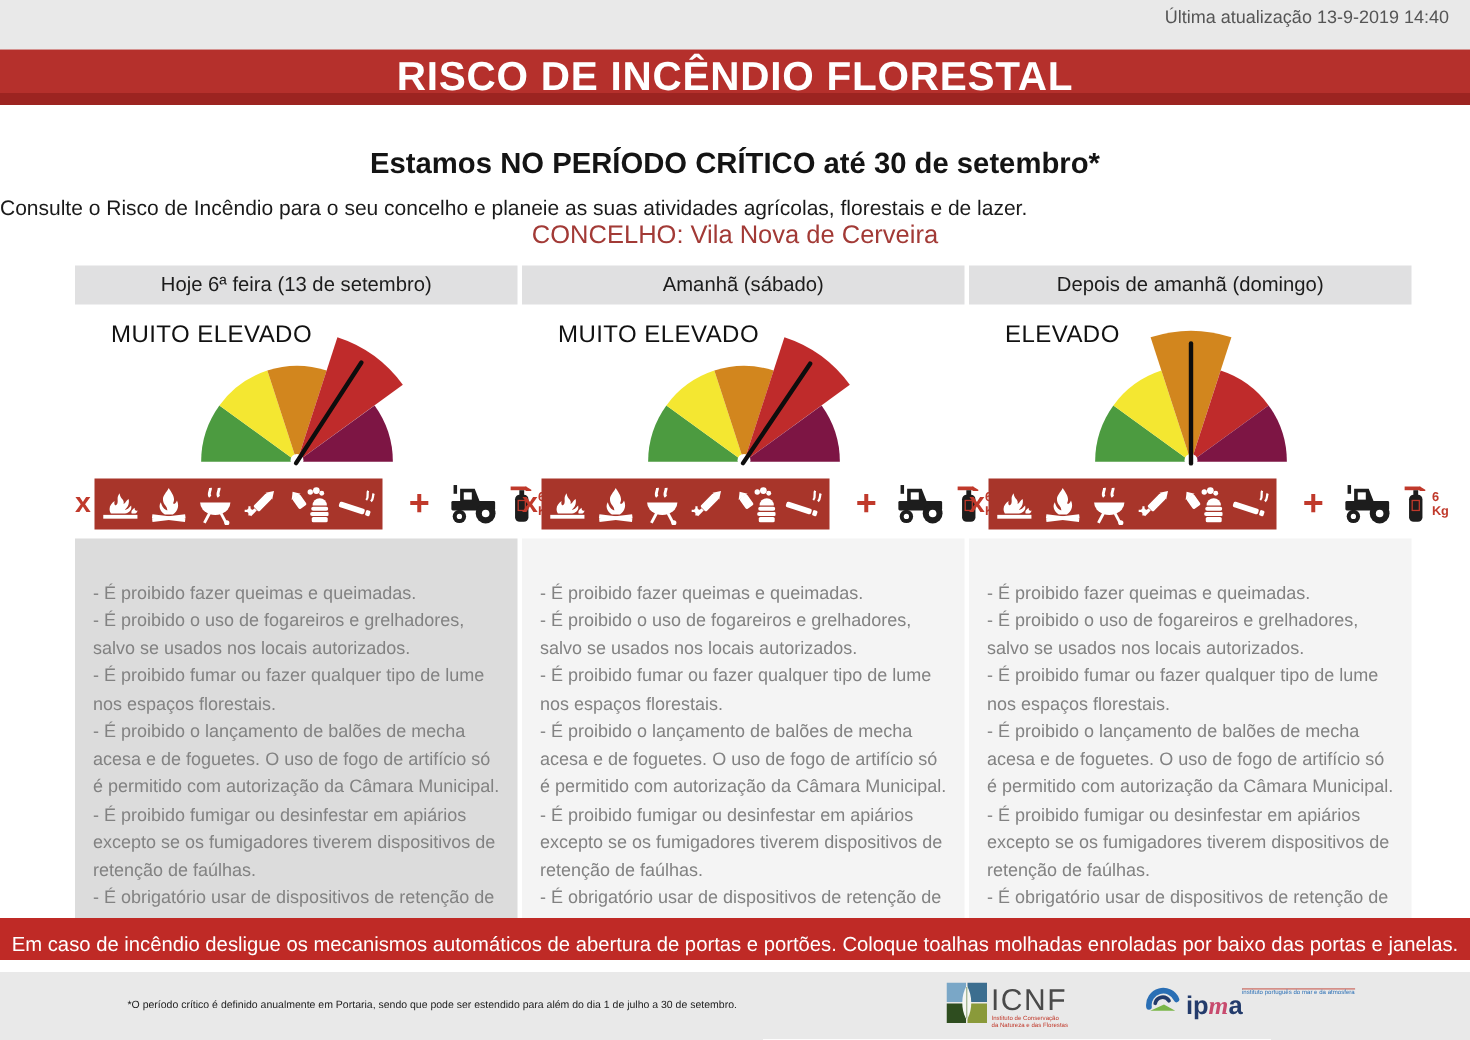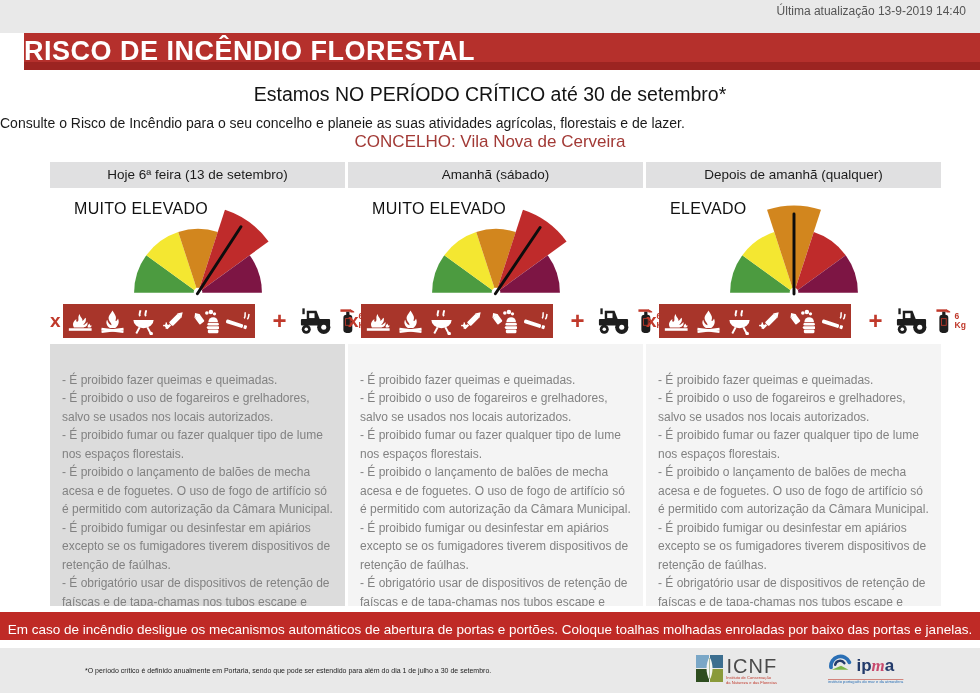--- a/index.html
+++ b/index.html
@@ -8,26 +8,25 @@
     position:relative; width:980px; height:693px; margin:0 auto;
     font-family:"Liberation Sans","DejaVu Sans",sans-serif;
     background:#fff; overflow:hidden;
   }
   
   .topbar { height:33px; background:#e9e9e9; text-align:right; }
   .topbar .upd { font-size:12px; color:#555; line-height:22px; padding-right:14px; }
   
   .title-banner {
     height:37px; background:linear-gradient(#b5302c 0 78%, #9c2421 78% 100%);
-    text-align:left;
-    margin-left:24px;
+    text-align:center;
   }
   .title-banner h1 { color:#fff; font-size:27px; font-weight:700; line-height:36px; letter-spacing:.5px; }
   
-  .period  { margin-top:13px; text-align:center; font-size:19.5px; color:#141414; }
+  .period  { margin-top:28px; text-align:center; font-size:19.5px; color:#141414;font-weight:bold; }
   .consult { margin-top:9px;  text-align:left; font-size:14px;   color:#1a1a1a; }
   .concelho{ margin-top:1px; text-align:center; font-size:17px;   color:#a23a36; }
   
   .cols { display:flex; margin:10px 27px 0 50px; gap:3px; }
   .col { width:295px; flex:0 0 295px; }
   .day-header {
     background:#e0e0e1; height:26px; line-height:26px;
     text-align:center; font-size:13.5px; color:#1c1c1c;
   }
   .gauge-zone { position:relative; height:112px; }
@@ -65,21 +64,21 @@
     position:absolute; left:0; right:0; bottom:0; height:45px;
     background:#e9e9e9; display:flex; align-items:center;
   }
   .footnote { margin-left:85px; font-size:7px; color:#222; }
   .logos { margin-left:auto; margin-right:22px; display:flex; align-items:center; gap:14px; }
   .logo-icnf { display:flex; align-items:flex-end; gap:3px; }
   .icnf-text { display:flex; flex-direction:column; }
   .icnf-name { font-size:20px; color:#4a4a4a; letter-spacing:1px; line-height:20px; }
   .tiny { display:inline-block; font-size:7px; transform:scale(.58); transform-origin:left top; white-space:nowrap; line-height:1.1; }
   .icnf-sub { color:#c0392b; height:10px; }
-  .logo-ipma { display:flex; flex-direction:column; }
+  .logo-ipma { display:flex; flex-direction:row; }
   .ipma-top { display:flex; align-items:center; gap:2px; }
   .ipma-word { font-size:17px; font-weight:700; color:#233b6b; line-height:17px; }
   .ipma-m { color:#c84b6e; font-style:italic; font-family:"Liberation Serif",serif; }
   .ipma-sub { color:#2a6fb5; border-top:1.5px solid #c0392b; margin-top:1px; height:9px; }
 </style>
 </head>
 <body>
 
 <div class="page">
 
@@ -363,21 +362,21 @@
           <p class="restriction-line">- É proibido fazer queimas e queimadas.</p>
           <p class="restriction-line">- É proibido o uso de fogareiros e grelhadores, salvo se usados nos locais autorizados.</p>
           <p class="restriction-line">- É proibido fumar ou fazer qualquer tipo de lume nos espaços florestais.</p>
           <p class="restriction-line">- É proibido o lançamento de balões de mecha acesa e de foguetes. O uso de fogo de artifício só é permitido com autorização da Câmara Municipal.</p>
           <p class="restriction-line">- É proibido fumigar ou desinfestar em apiários excepto se os fumigadores tiverem dispositivos de retenção de faúlhas.</p>
           <p class="restriction-line">- É obrigatório usar de dispositivos de retenção de faíscas e de tapa-chamas nos tubos escape e chaminés das máquinas de combustão interna e externa e nos veículos de transporte pesados e 1 ou 2 extintores de 6 Kg,  consoante o  peso máximo seja inferior ou superior a 10 toneladas. □</p>
         </div>
     </div>
 
     <div class="col">
-      <div class="day-header">Depois de amanhã (qualquer)</div>
+      <div class="day-header">Depois de amanhã (domingo)</div>
       <div class="gauge-zone">
         <div class="risk-label">ELEVADO</div>
         <div class="gauge">
             <svg viewBox="0 0 220 112" preserveAspectRatio="xMidYMax meet">
               <path d="M110 106 L36.0 106.0 A74 74 0 0 1 50.1 62.5 Z" fill="#4c9b40"></path>
               <path d="M110 106 L50.1 62.5 A74 74 0 0 1 87.1 35.6 Z" fill="#f4e731"></path>
               <path d="M110 106 L78.8 9.9 A101 101 0 0 1 141.2 9.9 Z" fill="#d2861e"></path>
               <path d="M110 106 L132.9 35.6 A74 74 0 0 1 169.9 62.5 Z" fill="#bf2b2b"></path>
               <path d="M110 106 L169.9 62.5 A74 74 0 0 1 184.0 106.0 Z" fill="#7d1544"></path>
               <circle cx="110" cy="105" r="5" fill="#fff"></circle>

